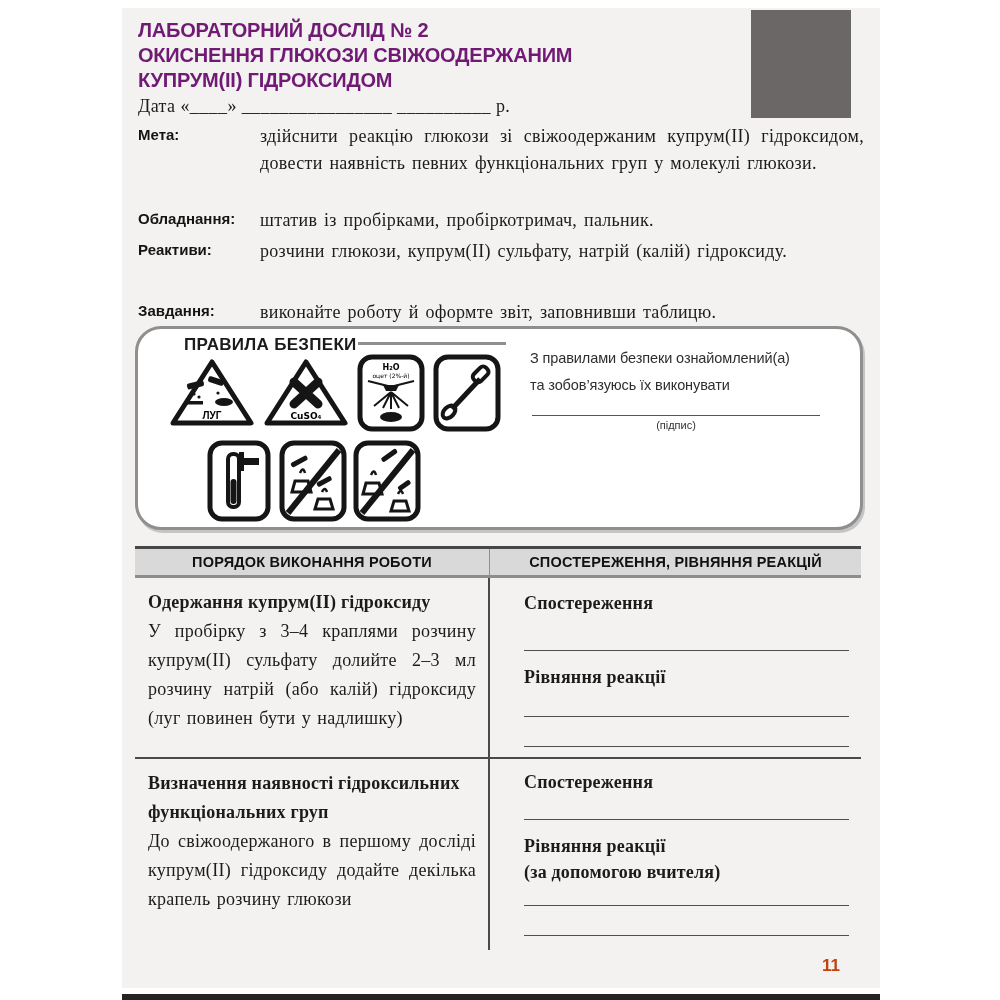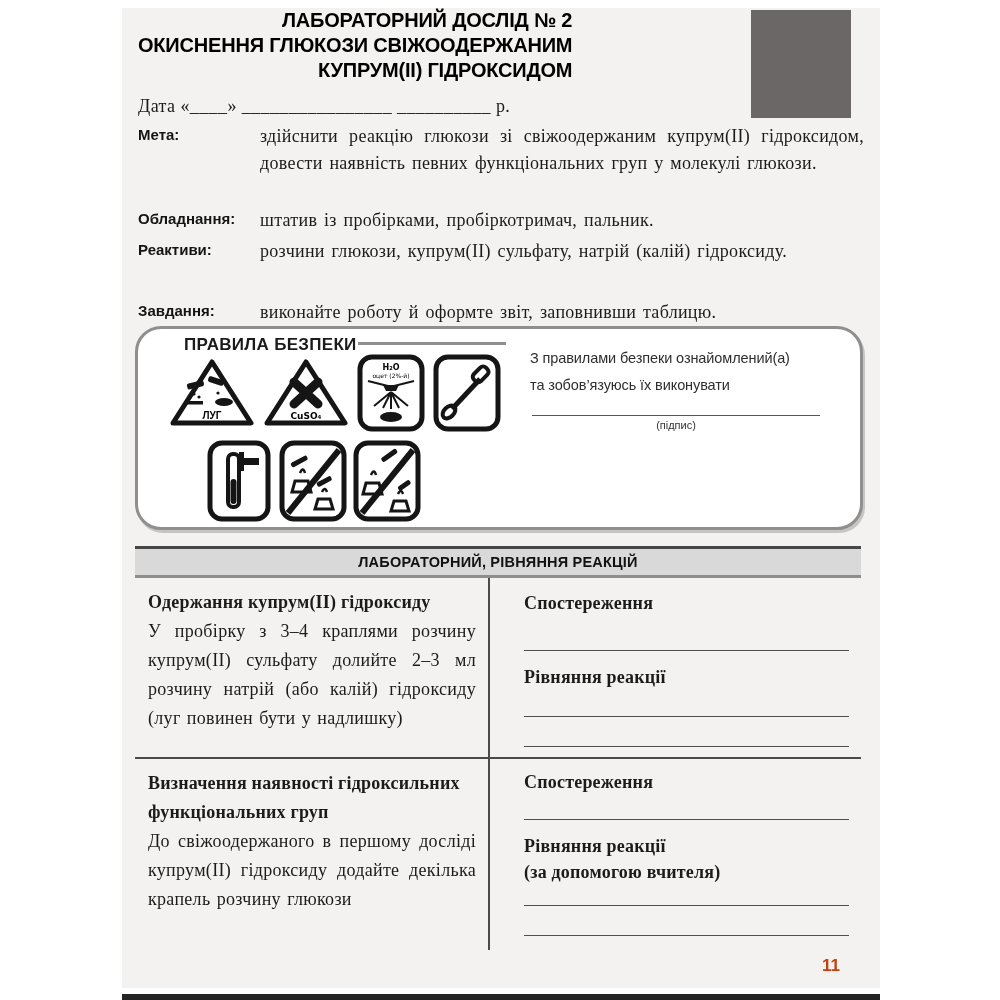--- a/index.html
+++ b/index.html
@@ -2,21 +2,21 @@
 <html><head>
 <meta charset="utf-8">
 <style>
   html,body{margin:0;padding:0;background:#fff;}
   .canvas{position:relative;width:1000px;height:1000px;background:#ffffff;overflow:hidden;
           font-family:"Liberation Sans",sans-serif;}
   .page{position:absolute;left:122px;top:8px;width:758px;height:980px;background:#f3f2f1;color:#1b1b1b;}
 
   .gray-box{position:absolute;left:629px;top:2px;width:100px;height:108px;background:#6a6766;}
 
-  .title{position:absolute;left:16px;top:0;font:700 20px/25px "Liberation Sans",sans-serif;letter-spacing:-0.2px;color:#000000;text-align:right;}
+  .title{position:absolute;left:16px;top:10px;font:700 20px/25px "Liberation Sans",sans-serif;letter-spacing:-0.2px;color:#701a75;}
   .date-line{position:absolute;left:16px;top:88px;font:18px "Liberation Serif",serif;letter-spacing:.4px;}
 
   .meta-row{position:absolute;left:16px;width:724px;height:0;}
   .meta-label{position:absolute;left:0;top:3px;font:700 15px "Liberation Sans",sans-serif;color:#141414;}
   .meta-text{position:absolute;left:122px;top:0;width:604px;font:18px/27px "Liberation Serif",serif;
              text-align:justify;letter-spacing:.3px;word-spacing:2px;}
   .m1{top:115px}.m2{top:199px}.m3{top:230px}.m4{top:291px}
 
   
   .safety-box{position:absolute;left:13px;top:318px;width:722px;height:198px;background:#fff;
@@ -157,21 +157,22 @@
       <div class="ack">
         <div>З правилами безпеки ознайомлений(а)</div>
         <div>та зобов’язуюсь їх виконувати</div>
       </div>
       <div class="sig-line"></div>
       <div class="sig-caption">(підпис)</div>
     </div>
 
     <div class="lab-table">
       <div class="thead">
-        <div class="th th-right">ЛАБОРАТОРНИЙ, РІВНЯННЯ РЕАКЦІЙ</div>
+        <div class="th th-left">ПОРЯДОК ВИКОНАННЯ РОБОТИ</div>
+        <div class="th th-right">СПОСТЕРЕЖЕННЯ, РІВНЯННЯ РЕАКЦІЙ</div>
       </div>
 
       <div class="trow r1">
         <div class="tcell-left">
           <div class="cell-title">Одержання купрум(ІІ) гідроксиду</div>
           <div class="cell-text">У пробірку з 3–4 краплями розчину купрум(ІІ) сульфату долийте 2–3 мл розчину натрій (або калій) гідроксиду (луг повинен бути у надлишку)</div>
         </div>
         <div class="tcell-right">
           <div class="obs-label obs">Спостереження</div>
           <div class="blank-line bl1"></div>

